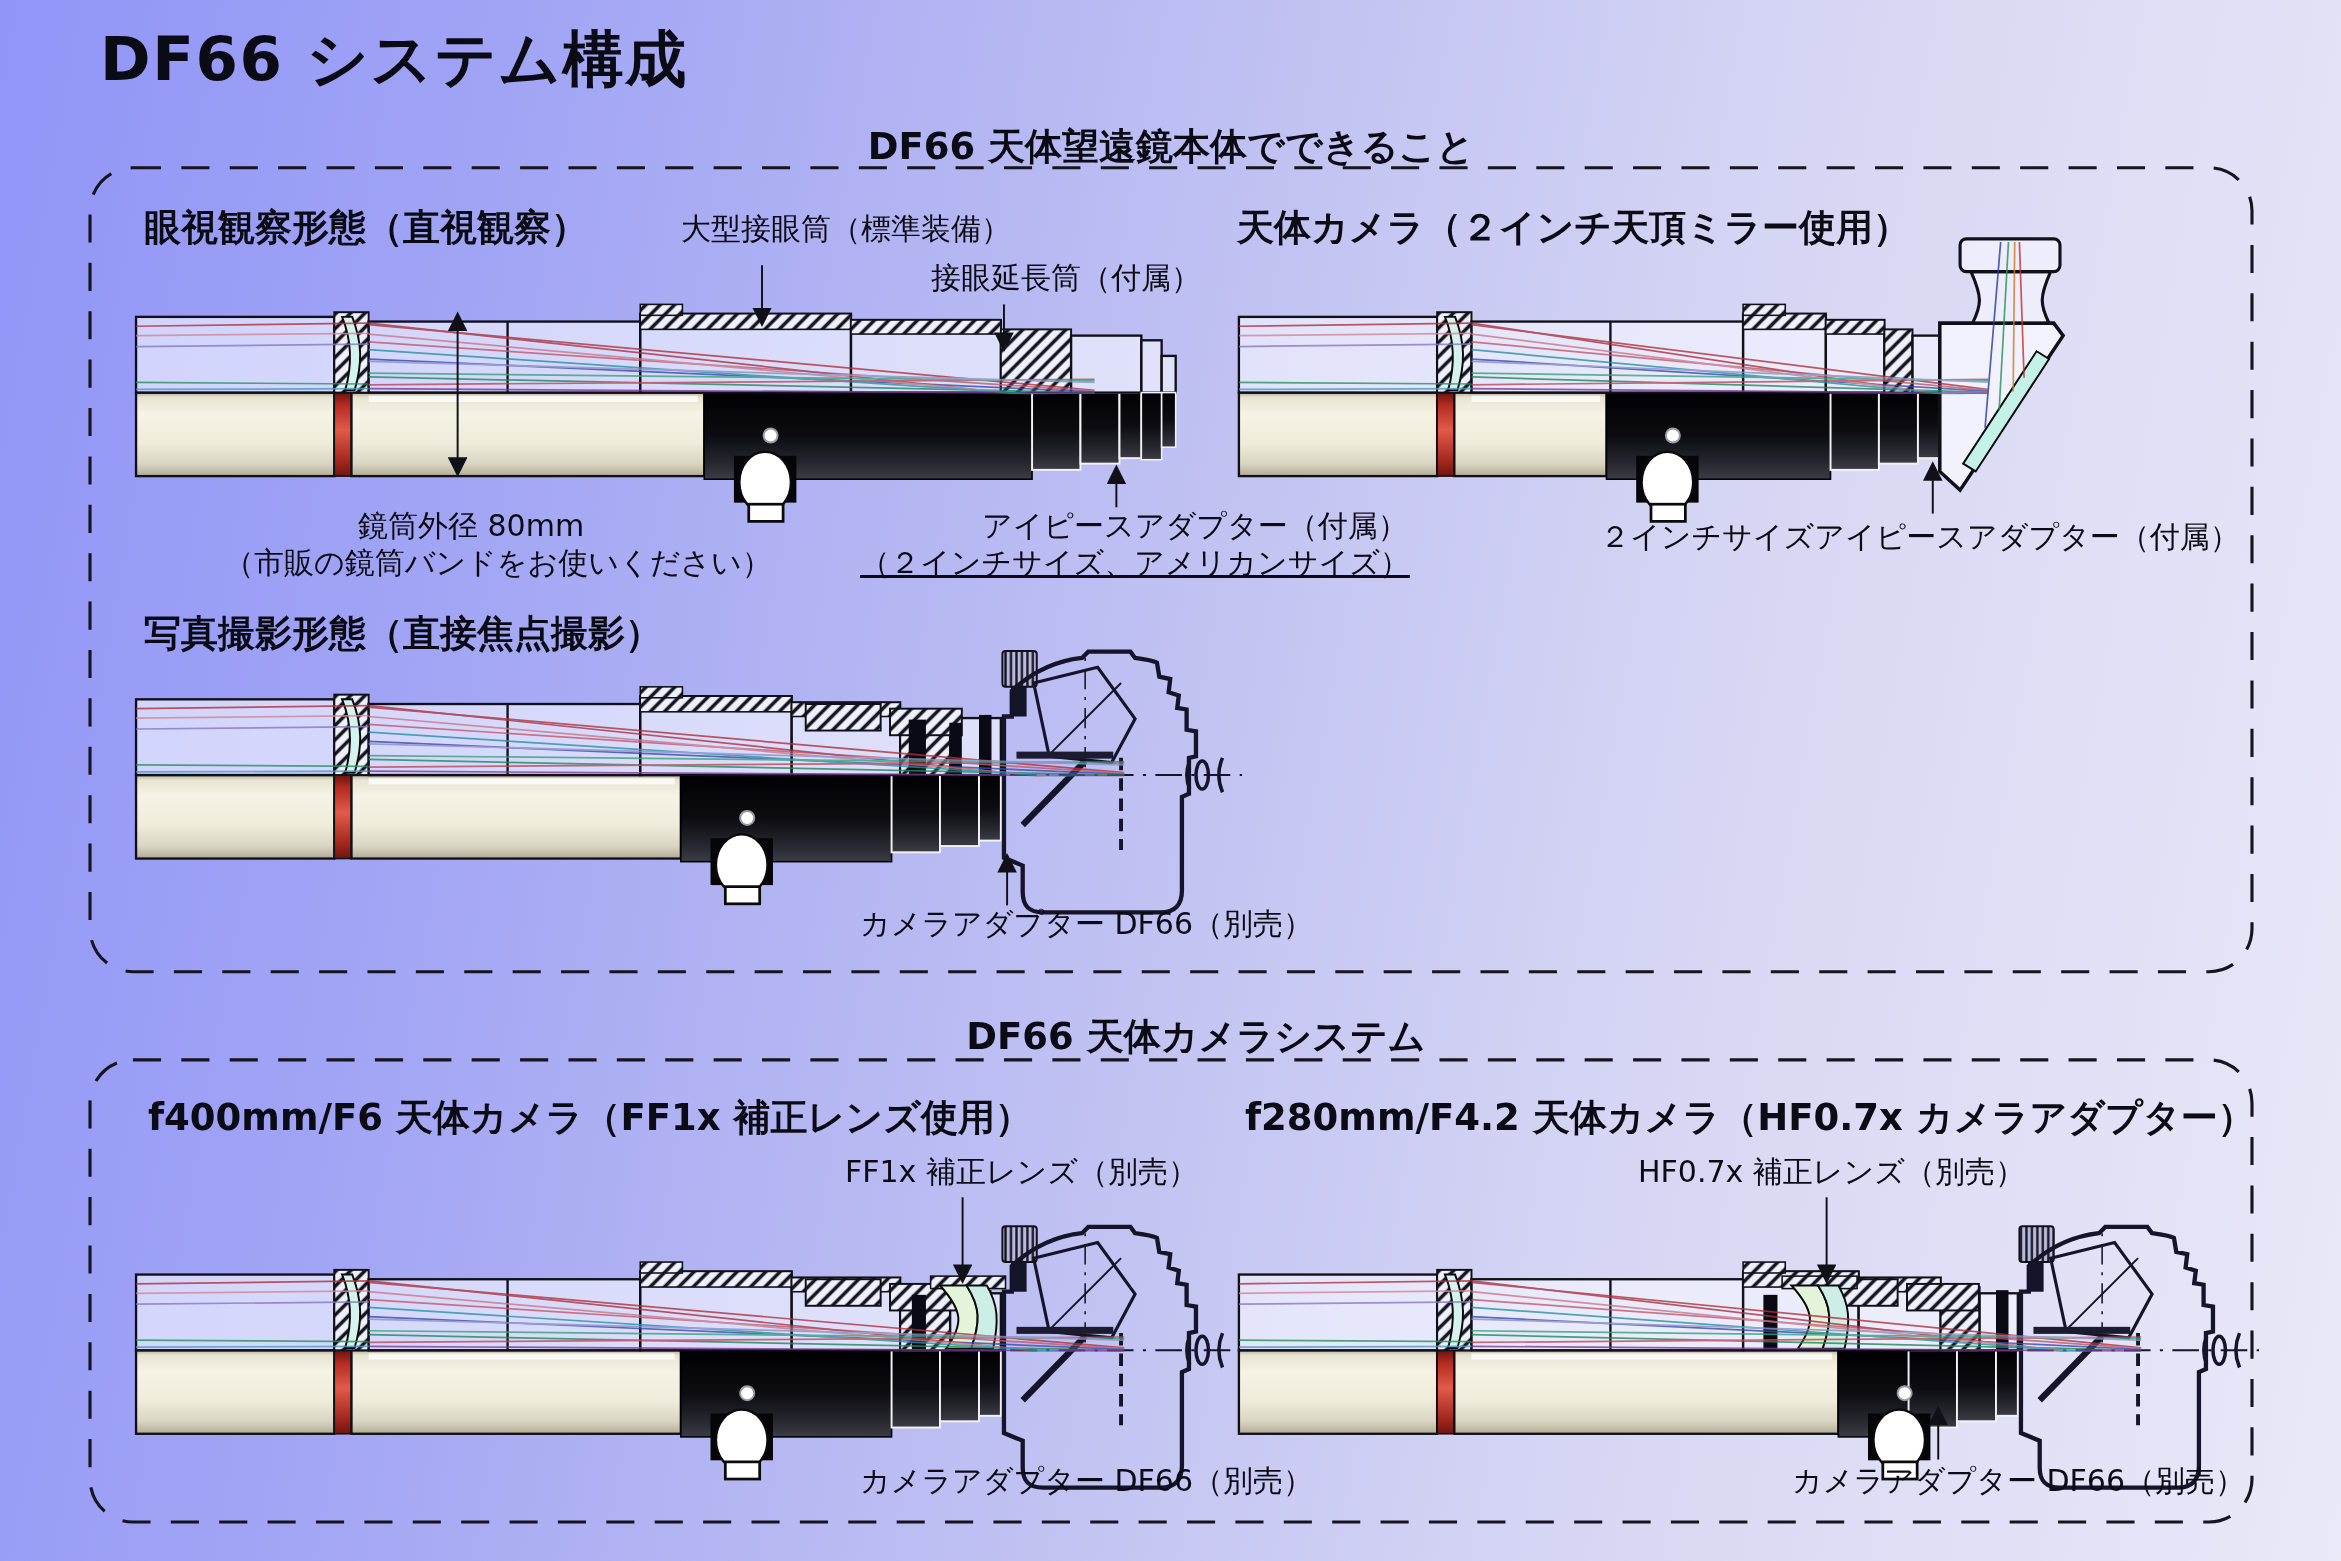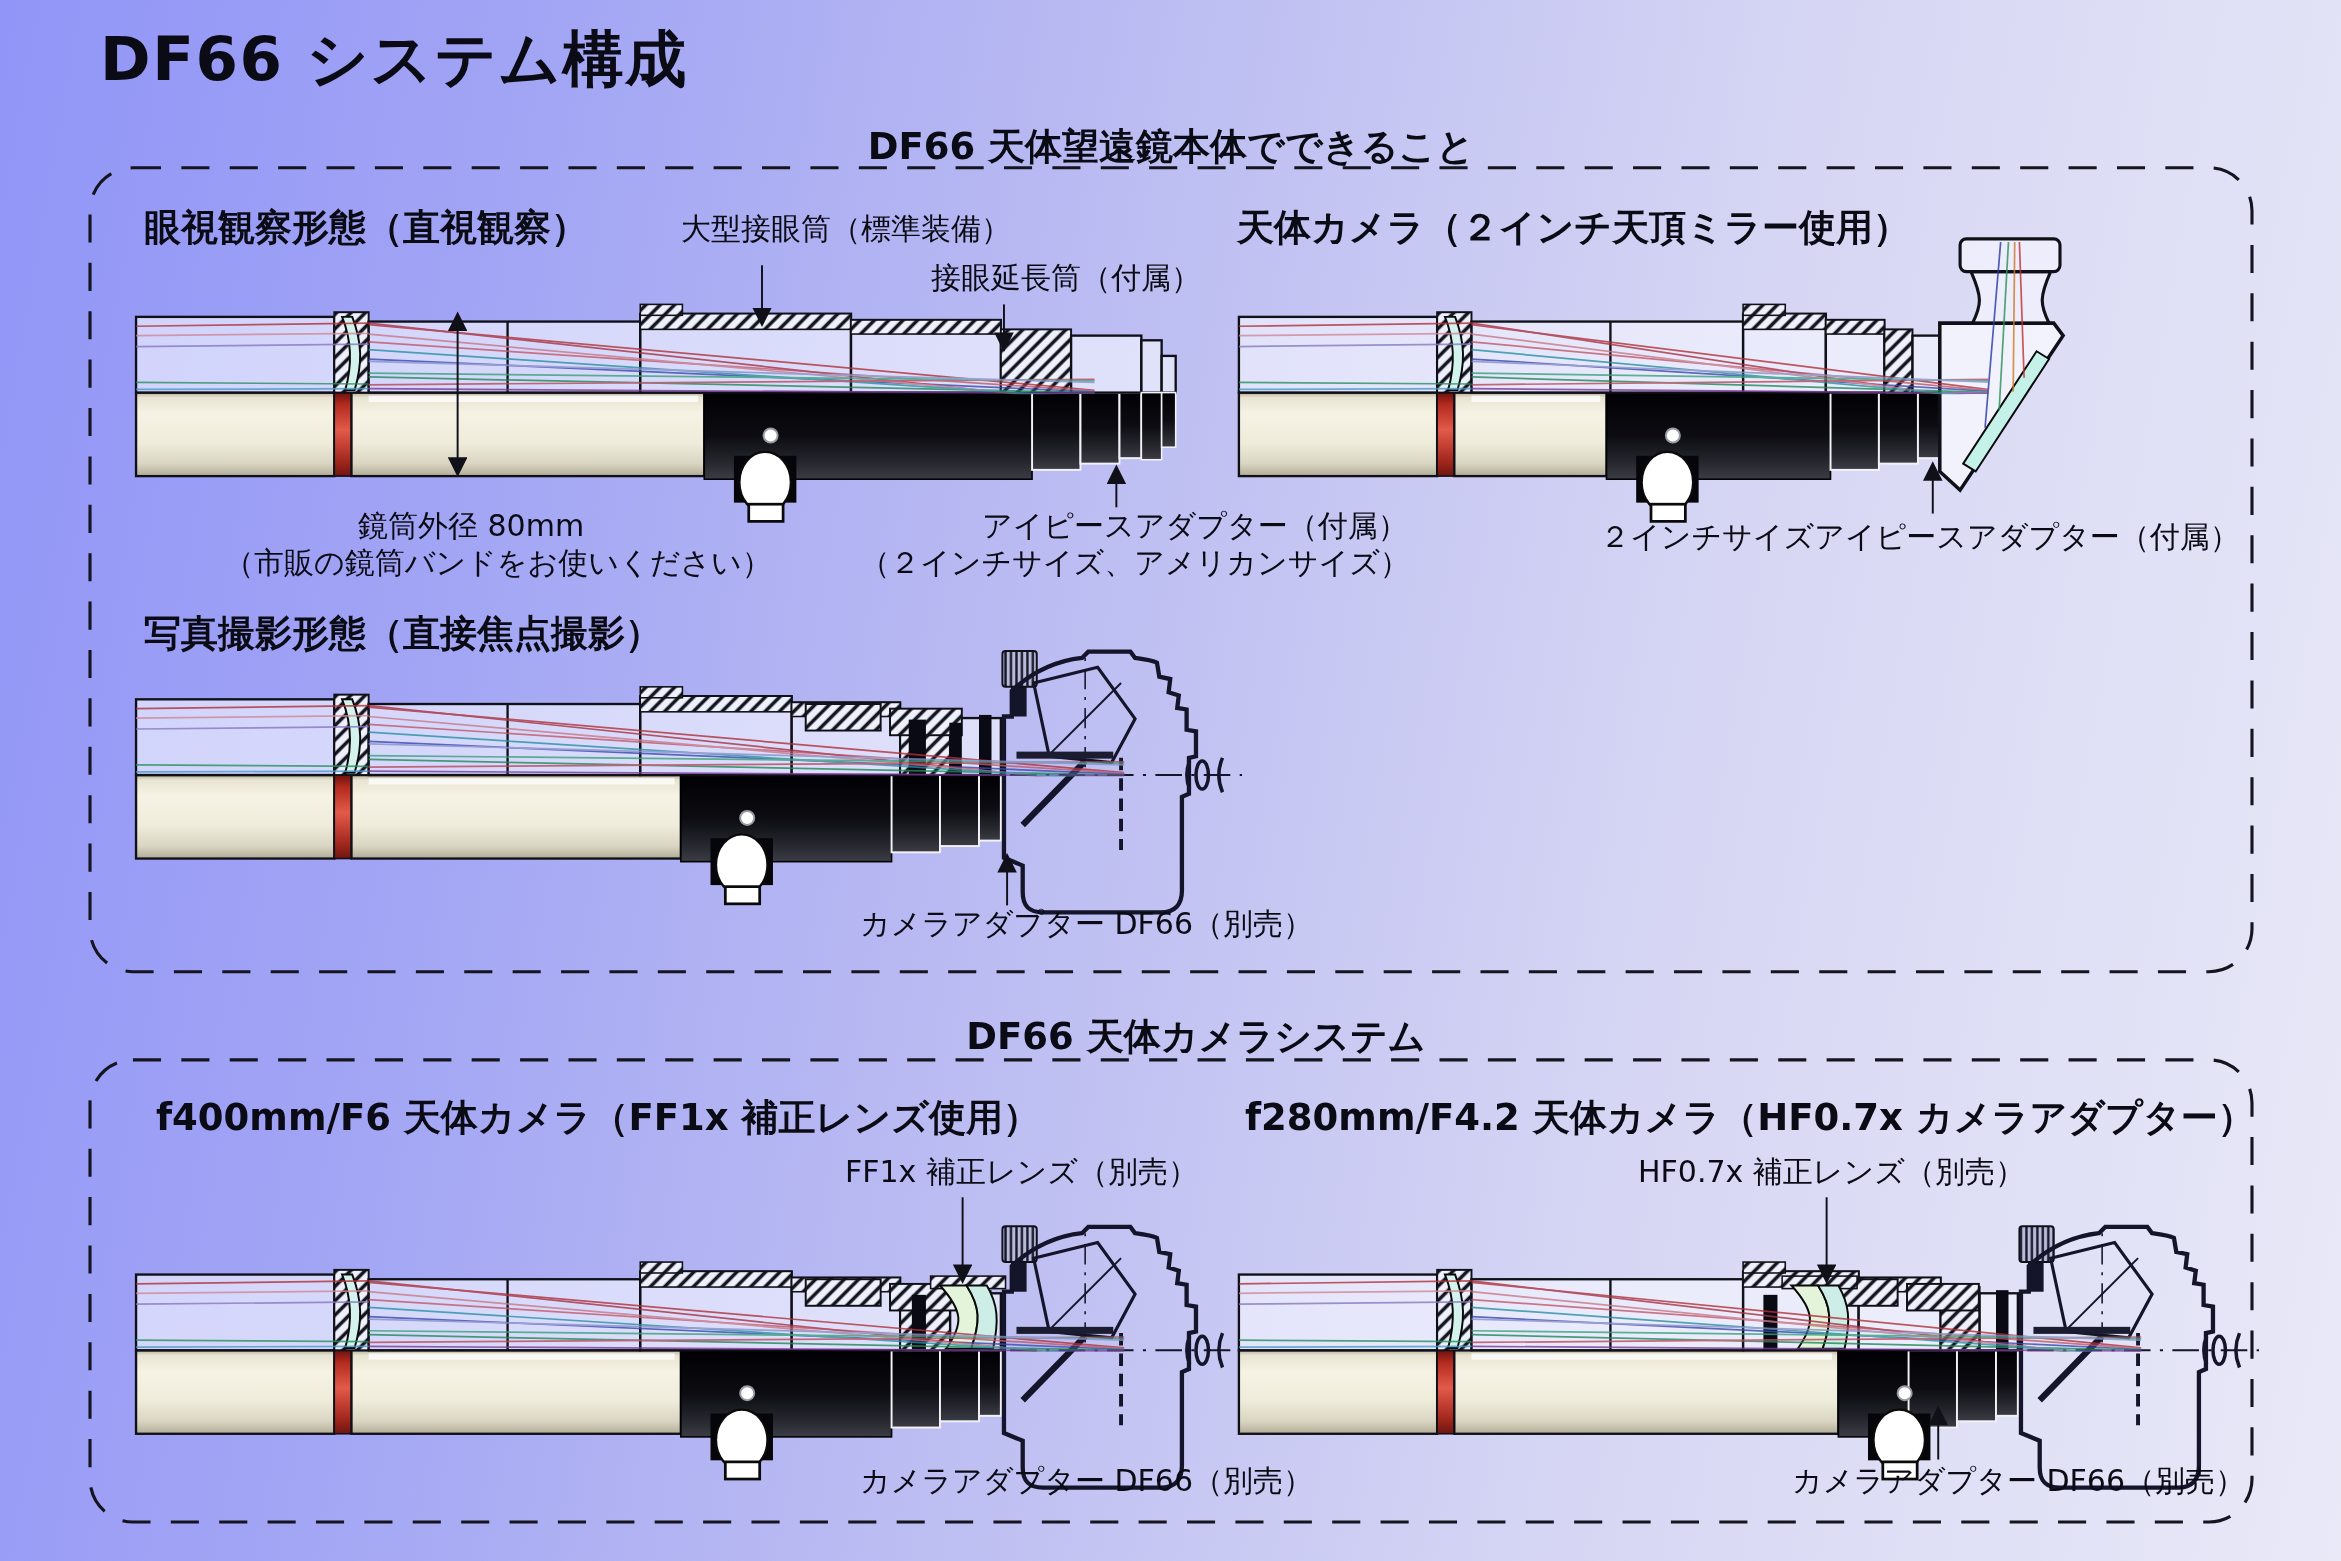--- a/index.html
+++ b/index.html
@@ -384,29 +384,29 @@
   </svg>
 
   <div class="abs title" style="left:100px;top:19px;">DF66 システム構成</div>
 
   <div class="abs hdr" style="left:1171px;top:122px;">DF66 天体望遠鏡本体でできること</div>
   <div class="abs hdr" style="left:1196px;top:1012px;">DF66 天体カメラシステム</div>
 
   <div class="abs cap" style="left:144px;top:203px;text-align:right;">眼視観察形態（直視観察）</div>
   <div class="abs cap" style="left:1237px;top:203px;">天体カメラ（２インチ天頂ミラー使用）</div>
   <div class="abs cap" style="left:144px;top:609px;">写真撮影形態（直接焦点撮影）</div>
-  <div class="abs cap" style="left:156px;top:1093px;">f400mm/F6 天体カメラ（FF1x 補正レンズ使用）</div>
+  <div class="abs cap" style="left:148px;top:1093px;">f400mm/F6 天体カメラ（FF1x 補正レンズ使用）</div>
   <div class="abs cap" style="left:1245px;top:1093px;">f280mm/F4.2 天体カメラ（HF0.7x カメラアダプター）</div>
 
   <div class="abs lbl" style="left:681px;top:209px;">大型接眼筒（標準装備）</div>
   <div class="abs lbl" style="left:931px;top:258px;">接眼延長筒（付属）</div>
   <div class="abs lbl" style="left:358px;top:506px;">鏡筒外径 80mm</div>
   <div class="abs lbl" style="left:205px;top:543px;margin-left:19px;">（市販の鏡筒バンドをお使いください）</div>
   <div class="abs lbl" style="left:968px;top:506px;margin-left:14px;">アイピースアダプター（付属）</div>
-  <div class="abs lbl" style="left:860px;top:543px;">（２インチサイズ、アメリカンサイズ）</div>
+  <div class="abs lbl" style="left:860px;top:543px;text-decoration:underline;">（２インチサイズ、アメリカンサイズ）</div>
   <div class="abs lbl" style="left:1600px;top:517px;">２インチサイズアイピースアダプター（付属）</div>
   <div class="abs lbl" style="left:860px;top:904px;">カメラアダプター DF66（別売）</div>
   <div class="abs lbl" style="left:845px;top:1152px;">FF1x 補正レンズ（別売）</div>
   <div class="abs lbl" style="left:1638px;top:1152px;">HF0.7x 補正レンズ（別売）</div>
   <div class="abs lbl" style="left:860px;top:1461px;">カメラアダプター DF66（別売）</div>
   <div class="abs lbl" style="left:1792px;top:1461px;">カメラアダプター DF66（別売）</div>
 </div>
 
 
 </body></html>

